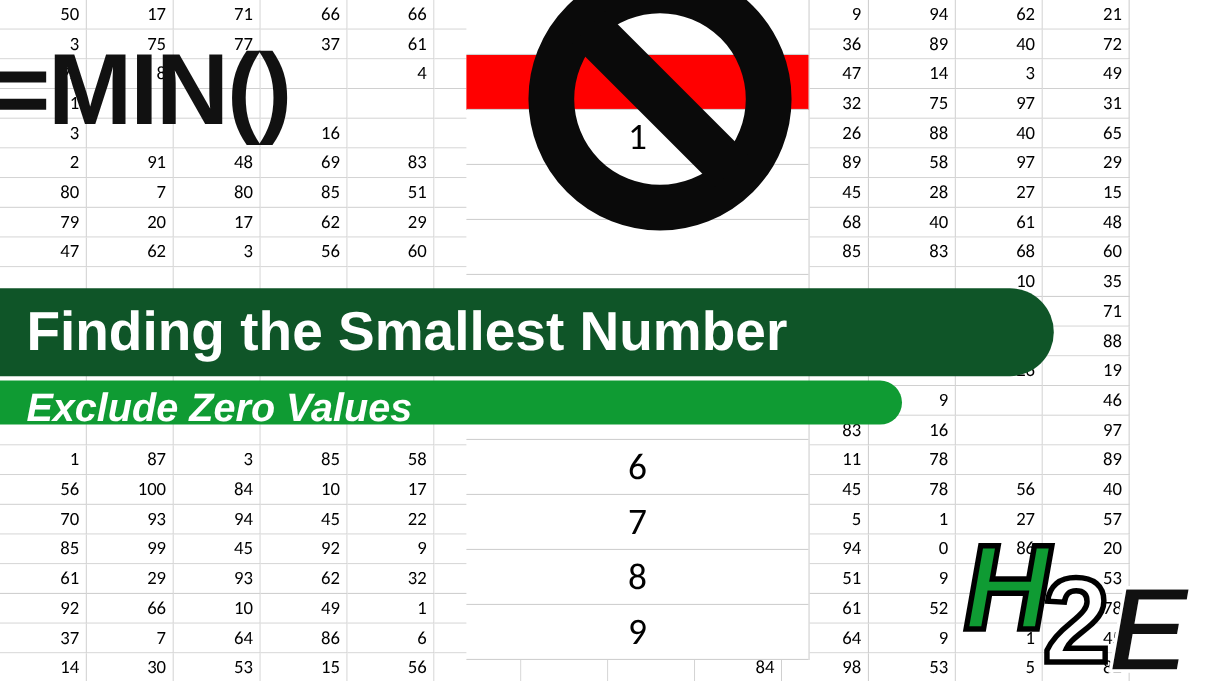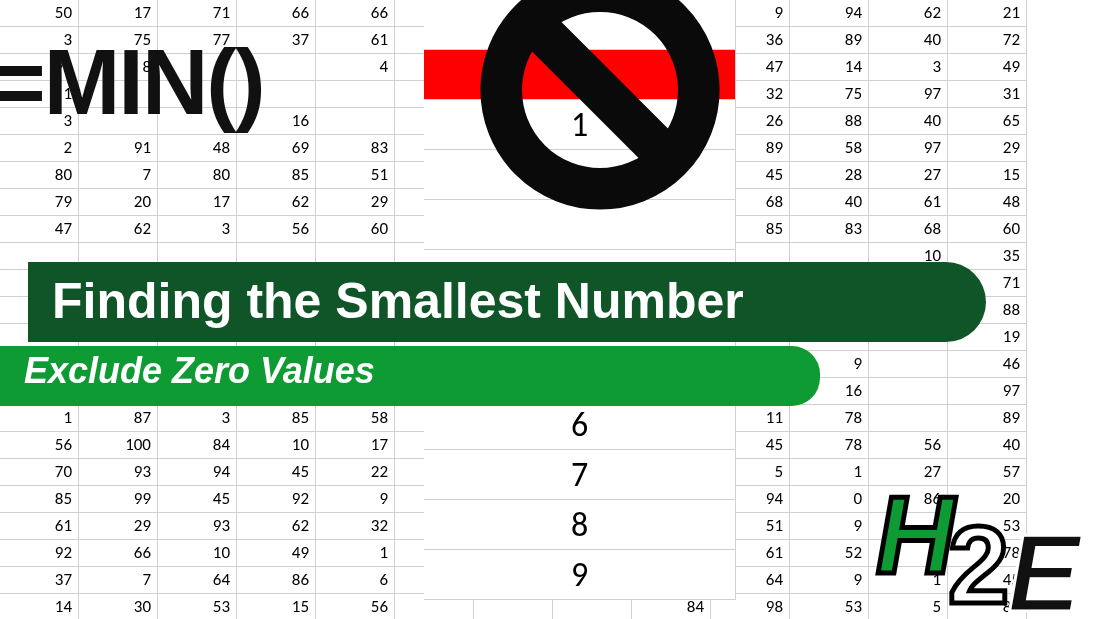--- a/index.html
+++ b/index.html
@@ -54,26 +54,25 @@
     left: 0; top: 262px;
     width: 958px; height: 80px;
     background: #0f5528;
     border-radius: 0 40px 40px 0;
     color: #fff;
     font-family: 'Arial Black', Arial, sans-serif;
     font-weight: 900;
     font-size: 50px;
     padding: 10px 0 0 24px;
     letter-spacing: 0px;
-    margin-left: 28px;
   }
   .banner2 {
     position: absolute;
     left: 0; top: 346px;
-    width: 820px; height: 60px;
+    width: 820px; height: 40px;
     background: #0f9b33;
     border-radius: 0 28px 28px 0;
     color: #fff;
     font-family: 'Arial Black', Arial, sans-serif;
     font-weight: 900;
     font-style: italic;
     font-size: 36px;
     padding: 4px 0 0 24px;
   }
 

